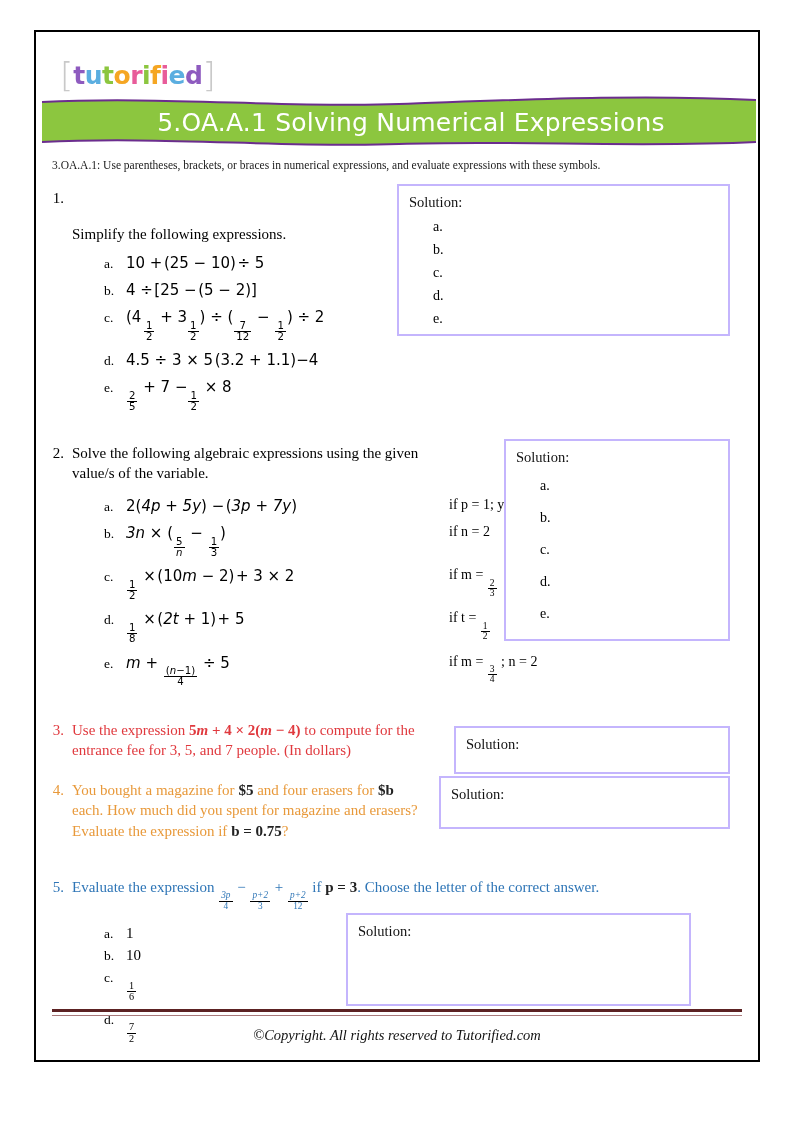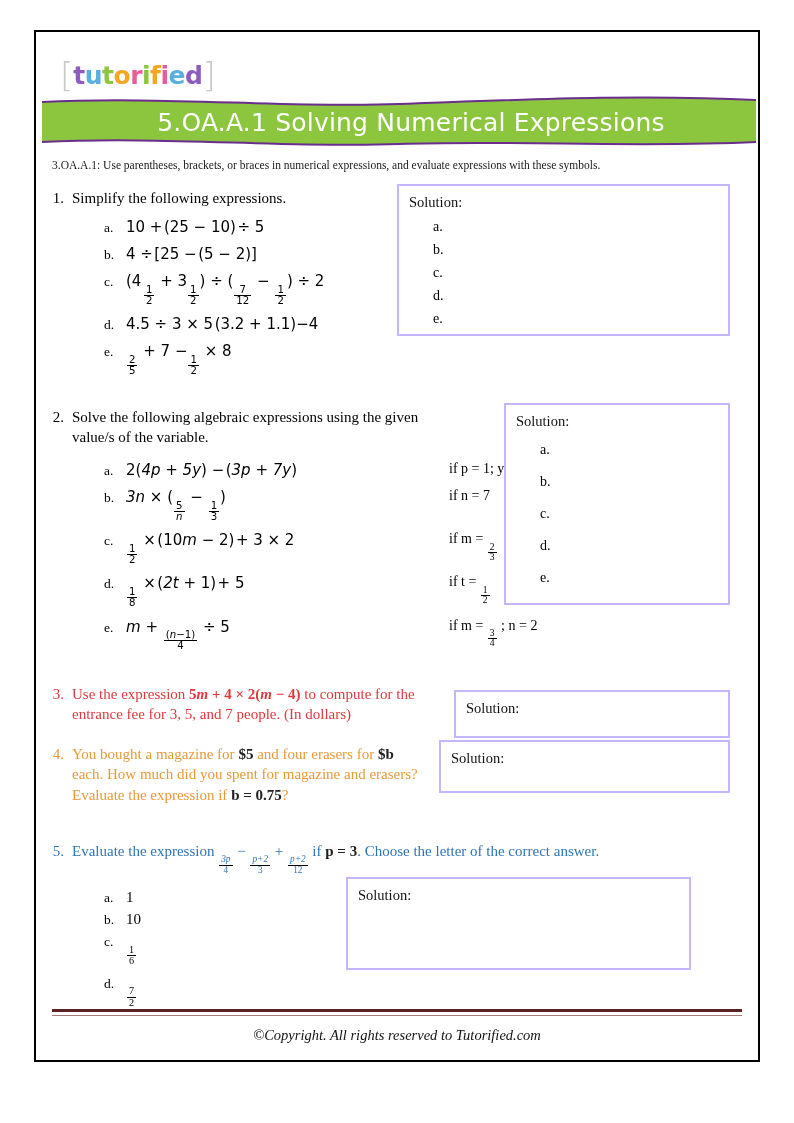--- a/index.html
+++ b/index.html
@@ -285,21 +285,21 @@
       <div class="banner-title">5.OA.A.1 Solving Numerical Expressions</div>
     </div>
 
     <div class="standard-line">3.OA.A.1: Use parentheses, brackets, or braces in numerical expressions, and evaluate expressions with these symbols.</div>
 
     <div class="content">
 
       <div class="qblock" style="margin-top:0;">
         <div class="qrow">
           <div class="qnum">1.</div>
-          <div class="qtext" style="width:300px;">Simplify the following expressions.</div>
+          <div class="qtext" style="width:300px;margin-top:36px;">Simplify the following expressions.</div>
         </div>
 
         <div class="sublist">
           <div class="subitem">
             <span class="sublabel">a.</span>
             <span class="expr">10 + (25 − 10) ÷ 5</span>
           </div>
           <div class="subitem">
             <span class="sublabel">b.</span>
             <span class="expr">4 ÷ [25 − (5 − 2)]</span>
@@ -362,21 +362,21 @@
           </div>
           <div class="subitem subitem-rel">
             <span class="sublabel">b.</span>
             <span class="expr"><span class="var">3n</span> × (<span class="frac">
                   <span>5</span>
                   <span class="var">n</span>
                 </span> − <span class="frac">
                   <span>1</span>
                   <span>3</span>
                 </span>)</span>
-            <span class="cond">if n = 7</span>
+            <span class="cond">if n = 2</span>
           </div>
           <div class="subitem subitem-rel">
             <span class="sublabel">c.</span>
             <span class="expr"><span class="frac">
                   <span>1</span>
                   <span>2</span>
                 </span> × (10<span class="var">m</span> − 2) + 3 × 2</span>
             <span class="cond">if m = <span class="frac">
                   <span>2</span>
                   <span>3</span>

